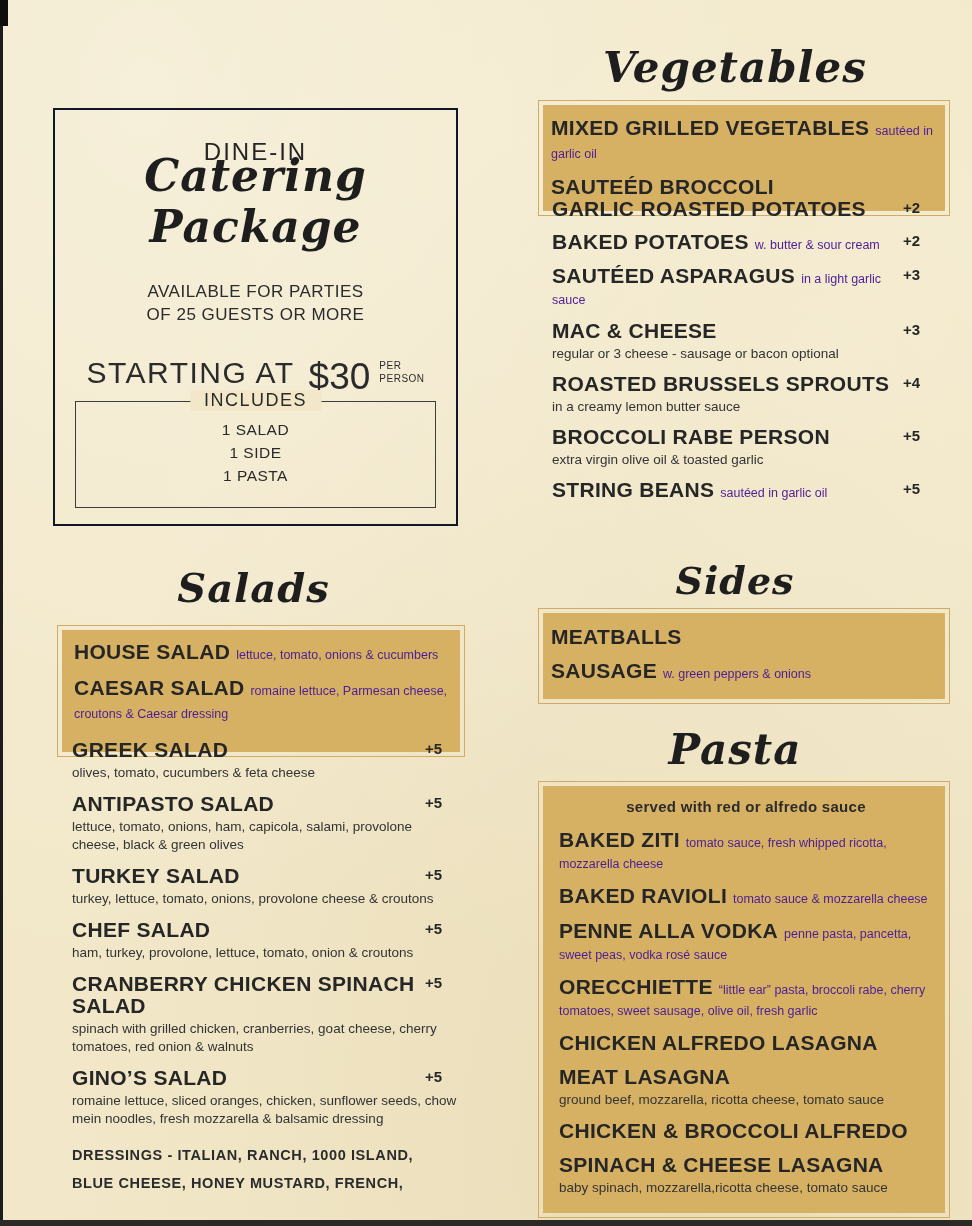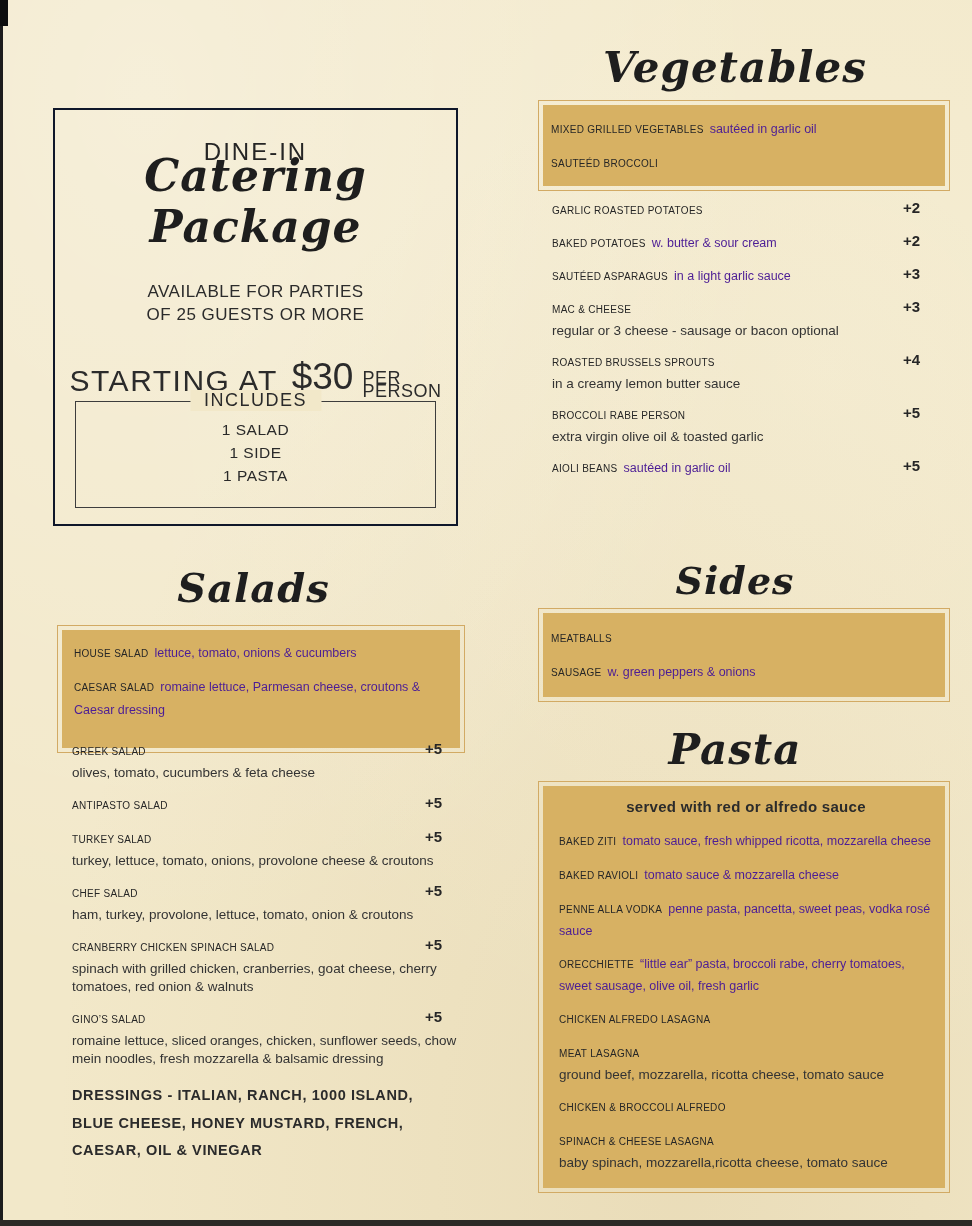--- a/index.html
+++ b/index.html
@@ -21,38 +21,38 @@
 
   .sec-title{position:absolute;text-align:center;line-height:56px;}
 
   
   .goldbox{position:absolute;border:1px solid #d2aa64;padding:4px;}
   .goldbox-fill{background:var(--gold,#d7b163);}
 
   .feat-row{margin:0;line-height:21px;}
   .feat-row + .feat-row{margin-top:11px;}
 
-  .mname{font-size:10px;font-weight:400;letter-spacing:.3px;color:#262626;}
+  .mname{font-size:21px;font-weight:700;letter-spacing:.3px;color:#262626;}
   .mdesc{font-size:12.5px;font-weight:400;color:#4c1d95;margin-left:6px;}
   .msub{margin:2px 0 0 0;font-size:13.5px;line-height:18px;font-weight:400;color:#333;}
   .mprice{font-size:15px;font-weight:700;color:#262626;white-space:nowrap;margin-left:8px;}
 
   .mitem{margin-bottom:11px;}
   .mrow{display:flex;justify-content:space-between;align-items:flex-start;}
   .mmain{margin:0;line-height:20px;}
 
   
   .package-card{position:absolute;left:53px;top:108px;width:401px;height:414px;border:2px solid #0f172a;text-align:center;}
   .kicker{margin-top:28px;font-size:24px;letter-spacing:2px;color:#252525;}
   .card-title{font-size:44px;margin-top:-16px;}
   .avail{margin-top:28px;font-size:17px;line-height:23px;letter-spacing:.5px;color:#2b2b2b;}
-  .starting{margin-top:30px;display:flex;justify-content:center;align-items:flex-end;}
+  .starting{margin-top:30px;display:flex;justify-content:center;align-items:flex-start;}
   .starting-label{font-size:30px;letter-spacing:1.5px;color:#2b2b2b;}
   .starting-price{font-size:37px;margin-left:14px;color:#2b2b2b;}
-  .per{margin-left:9px;text-align:left;font-size:18px;line-height:13px;letter-spacing:.5px;padding-top:3px;color:#2b2b2b;}
+  .per{margin-left:9px;text-align:left;font-size:10px;line-height:13px;letter-spacing:.5px;padding-top:3px;color:#2b2b2b;}
   .per span{display:block;}
 
   .includes{position:absolute;left:20px;right:20px;top:291px;bottom:16px;border:1.5px solid #3d3d3d;}
   .includes-label{position:absolute;top:-12px;left:50%;transform:translateX(-50%);background:var(--background,#f2e8c9);padding:0 14px;font-size:18px;letter-spacing:1.5px;white-space:nowrap;}
   .includes-cols{display:flex;padding-top:16px;}
   .includes-col{flex:1;text-align:center;font-size:15.5px;line-height:23px;letter-spacing:.5px;}
 
   
   .salads-title{left:53px;top:560px;width:401px;font-size:40px;}
   .salads-feat{left:57px;top:625px;width:398px;}
@@ -162,21 +162,21 @@
   </div>
   <div class="mitem">
     <div class="mrow">
         <p class="mmain"><span class="mname">BROCCOLI RABE PERSON</span></p>
     <span class="mprice">+5</span>
       </div>
     <p class="msub">extra virgin olive oil &amp; toasted garlic</p>
   </div>
   <div class="mitem">
     <div class="mrow">
-        <p class="mmain"><span class="mname">AIOLI BEANS</span><span class="mdesc">sautéed in garlic oil</span></p>
+        <p class="mmain"><span class="mname">STRING BEANS</span><span class="mdesc">sautéed in garlic oil</span></p>
     <span class="mprice">+5</span>
       </div>
   </div>
 </div>
 
 <div class="sec-title script salads-title">Salads</div>
 
 <div class="goldbox salads-feat">
   <div class="goldbox-fill">
     <p class="feat-row">
@@ -194,20 +194,21 @@
         <p class="mmain"><span class="mname">GREEK SALAD</span></p>
     <span class="mprice">+5</span>
       </div>
     <p class="msub">olives, tomato, cucumbers &amp; feta cheese</p>
   </div>
   <div class="mitem">
     <div class="mrow">
         <p class="mmain"><span class="mname">ANTIPASTO SALAD</span></p>
     <span class="mprice">+5</span>
       </div>
+    <p class="msub">lettuce, tomato, onions, ham, capicola, salami, provolone cheese, black &amp; green olives</p>
   </div>
   <div class="mitem">
     <div class="mrow">
         <p class="mmain"><span class="mname">TURKEY SALAD</span></p>
     <span class="mprice">+5</span>
       </div>
     <p class="msub">turkey, lettuce, tomato, onions, provolone cheese &amp; croutons</p>
   </div>
   <div class="mitem">
     <div class="mrow">
@@ -226,21 +227,20 @@
   <div class="mitem">
     <div class="mrow">
         <p class="mmain"><span class="mname">GINO’S SALAD</span></p>
     <span class="mprice">+5</span>
       </div>
     <p class="msub">romaine lettuce, sliced oranges, chicken, sunflower seeds, chow mein noodles, fresh mozzarella &amp; balsamic dressing</p>
   </div>
   <div class="dressings">
     <div>DRESSINGS - ITALIAN, RANCH, 1000 ISLAND,</div>
     <div>BLUE CHEESE, HONEY MUSTARD, FRENCH,</div>
-    <div>CAESAR, OIL &amp; VINEGAR</div>
   </div>
 </div>
 
 <div class="sec-title script sides-title">Sides</div>
 
 <div class="goldbox sides-feat">
   <div class="goldbox-fill">
     <p class="feat-row">
       <span class="mname">MEATBALLS</span>
     </p>

